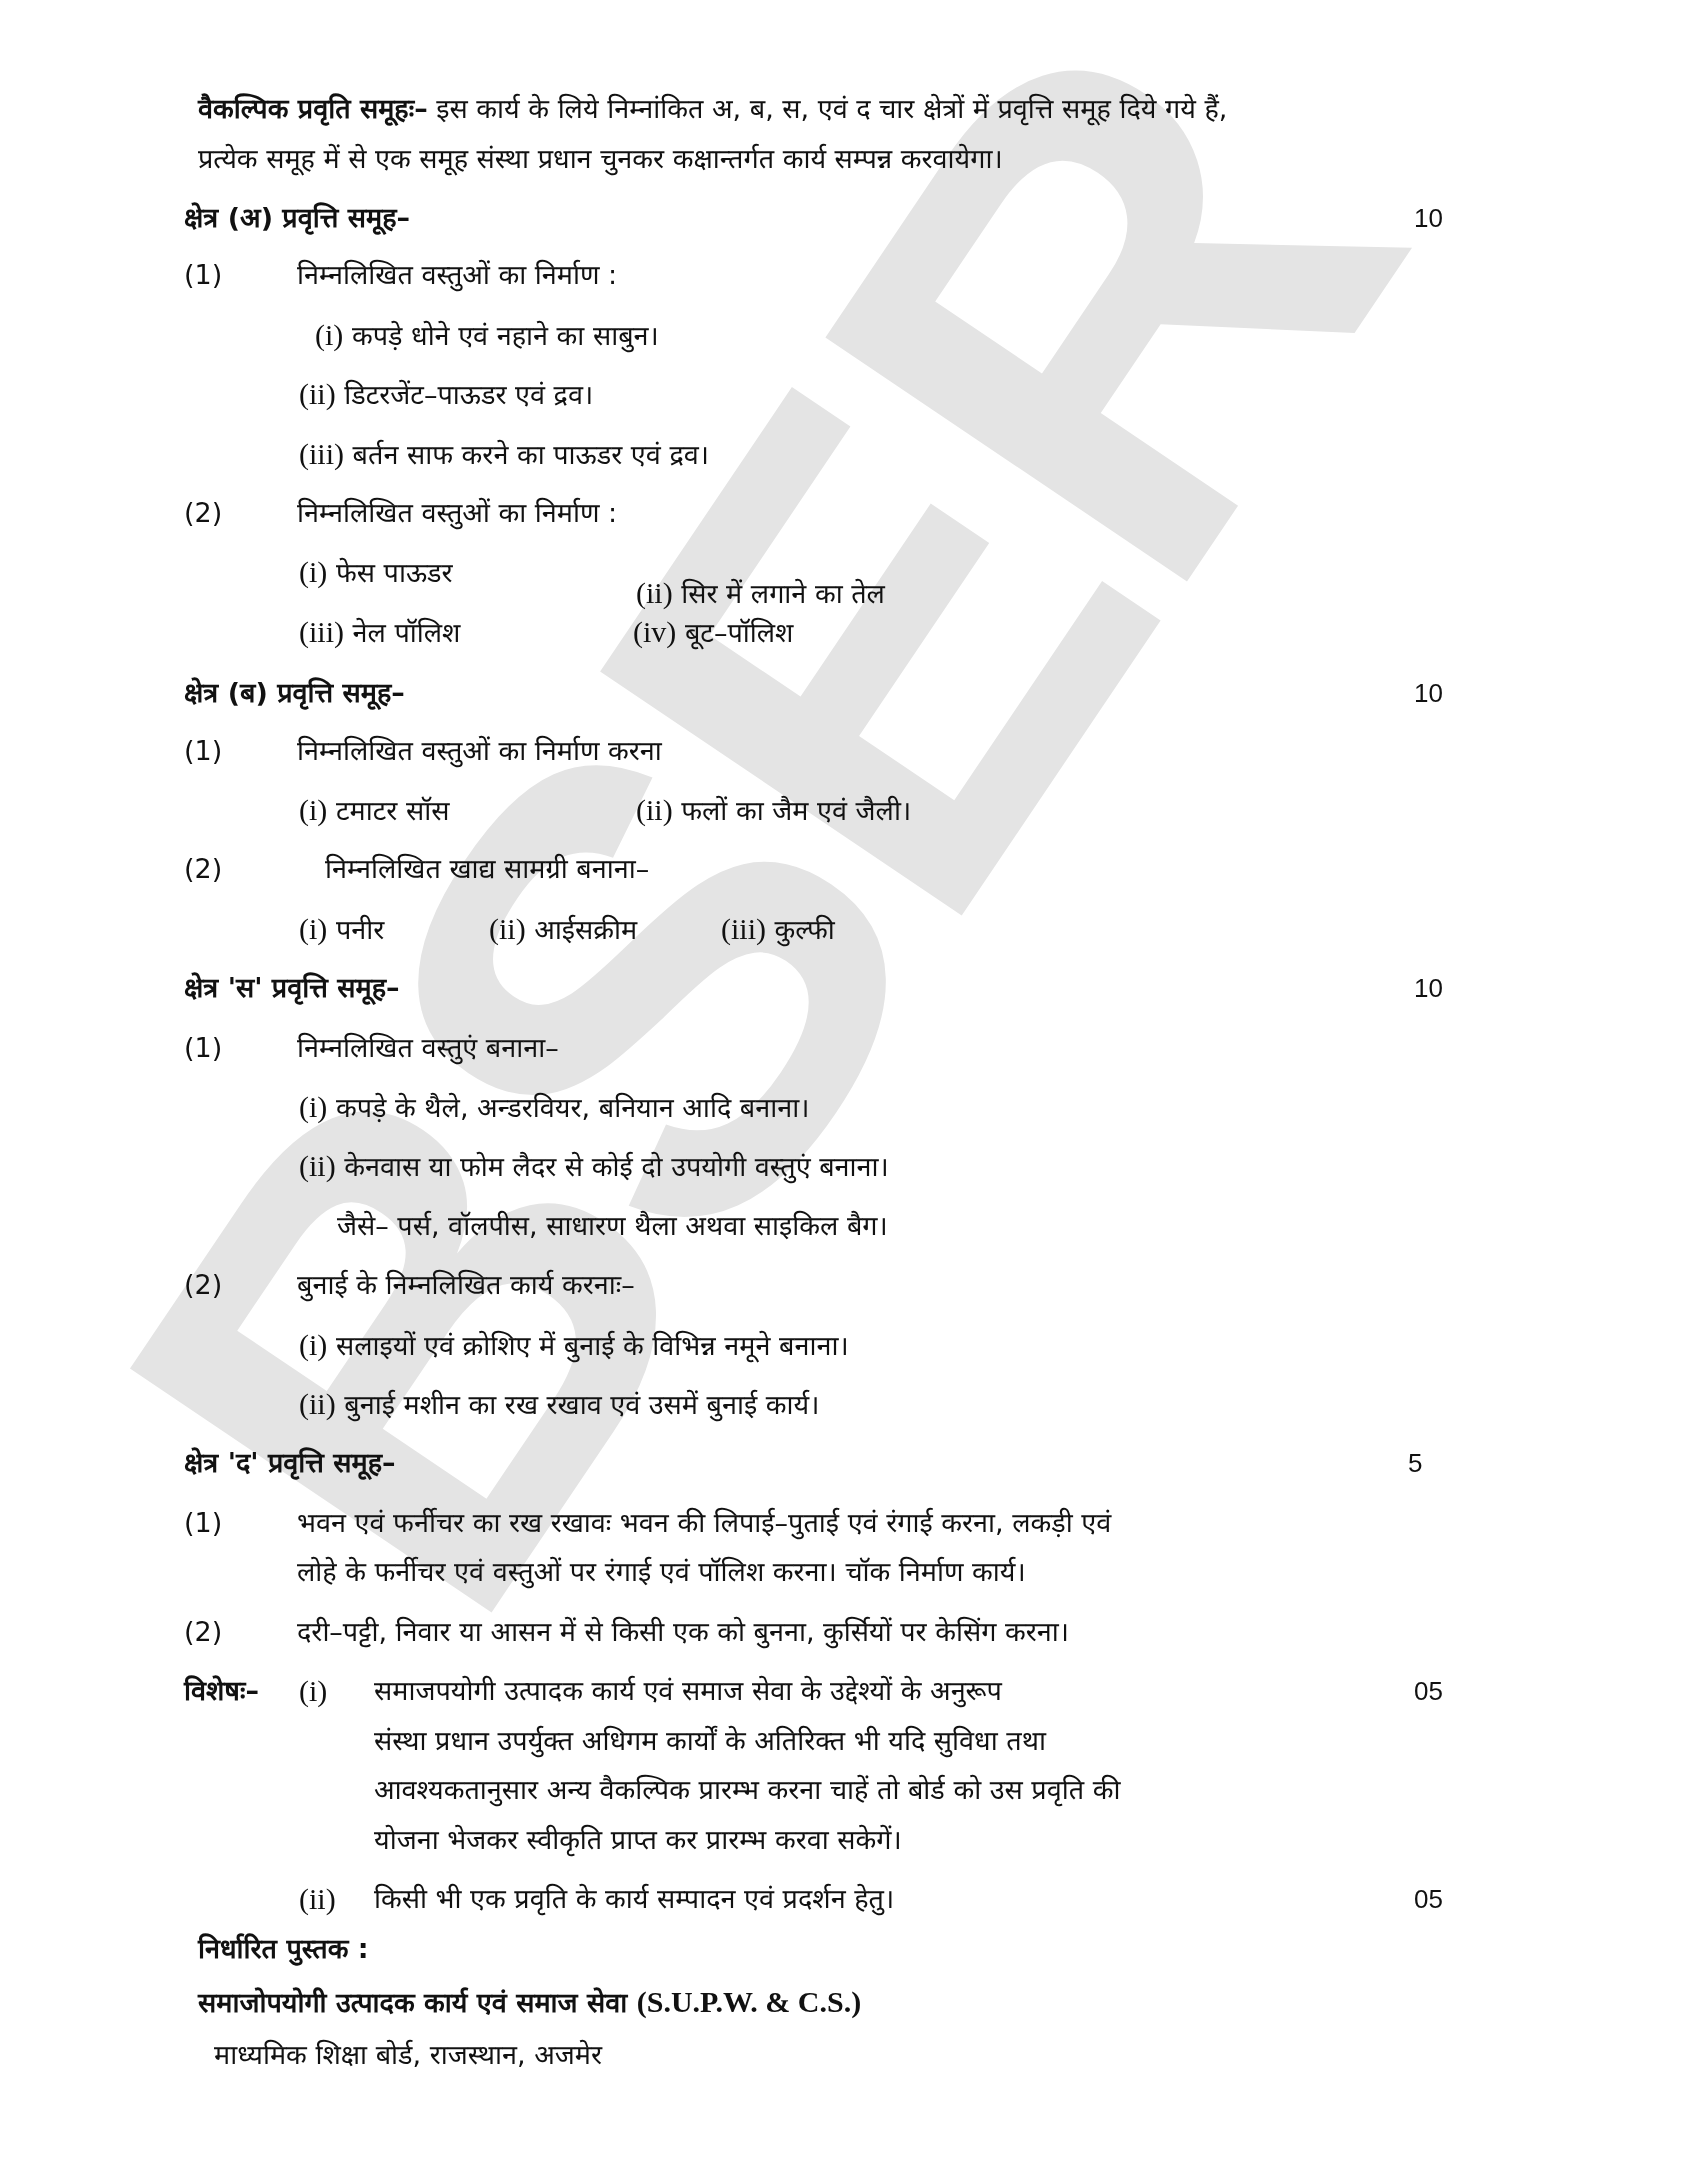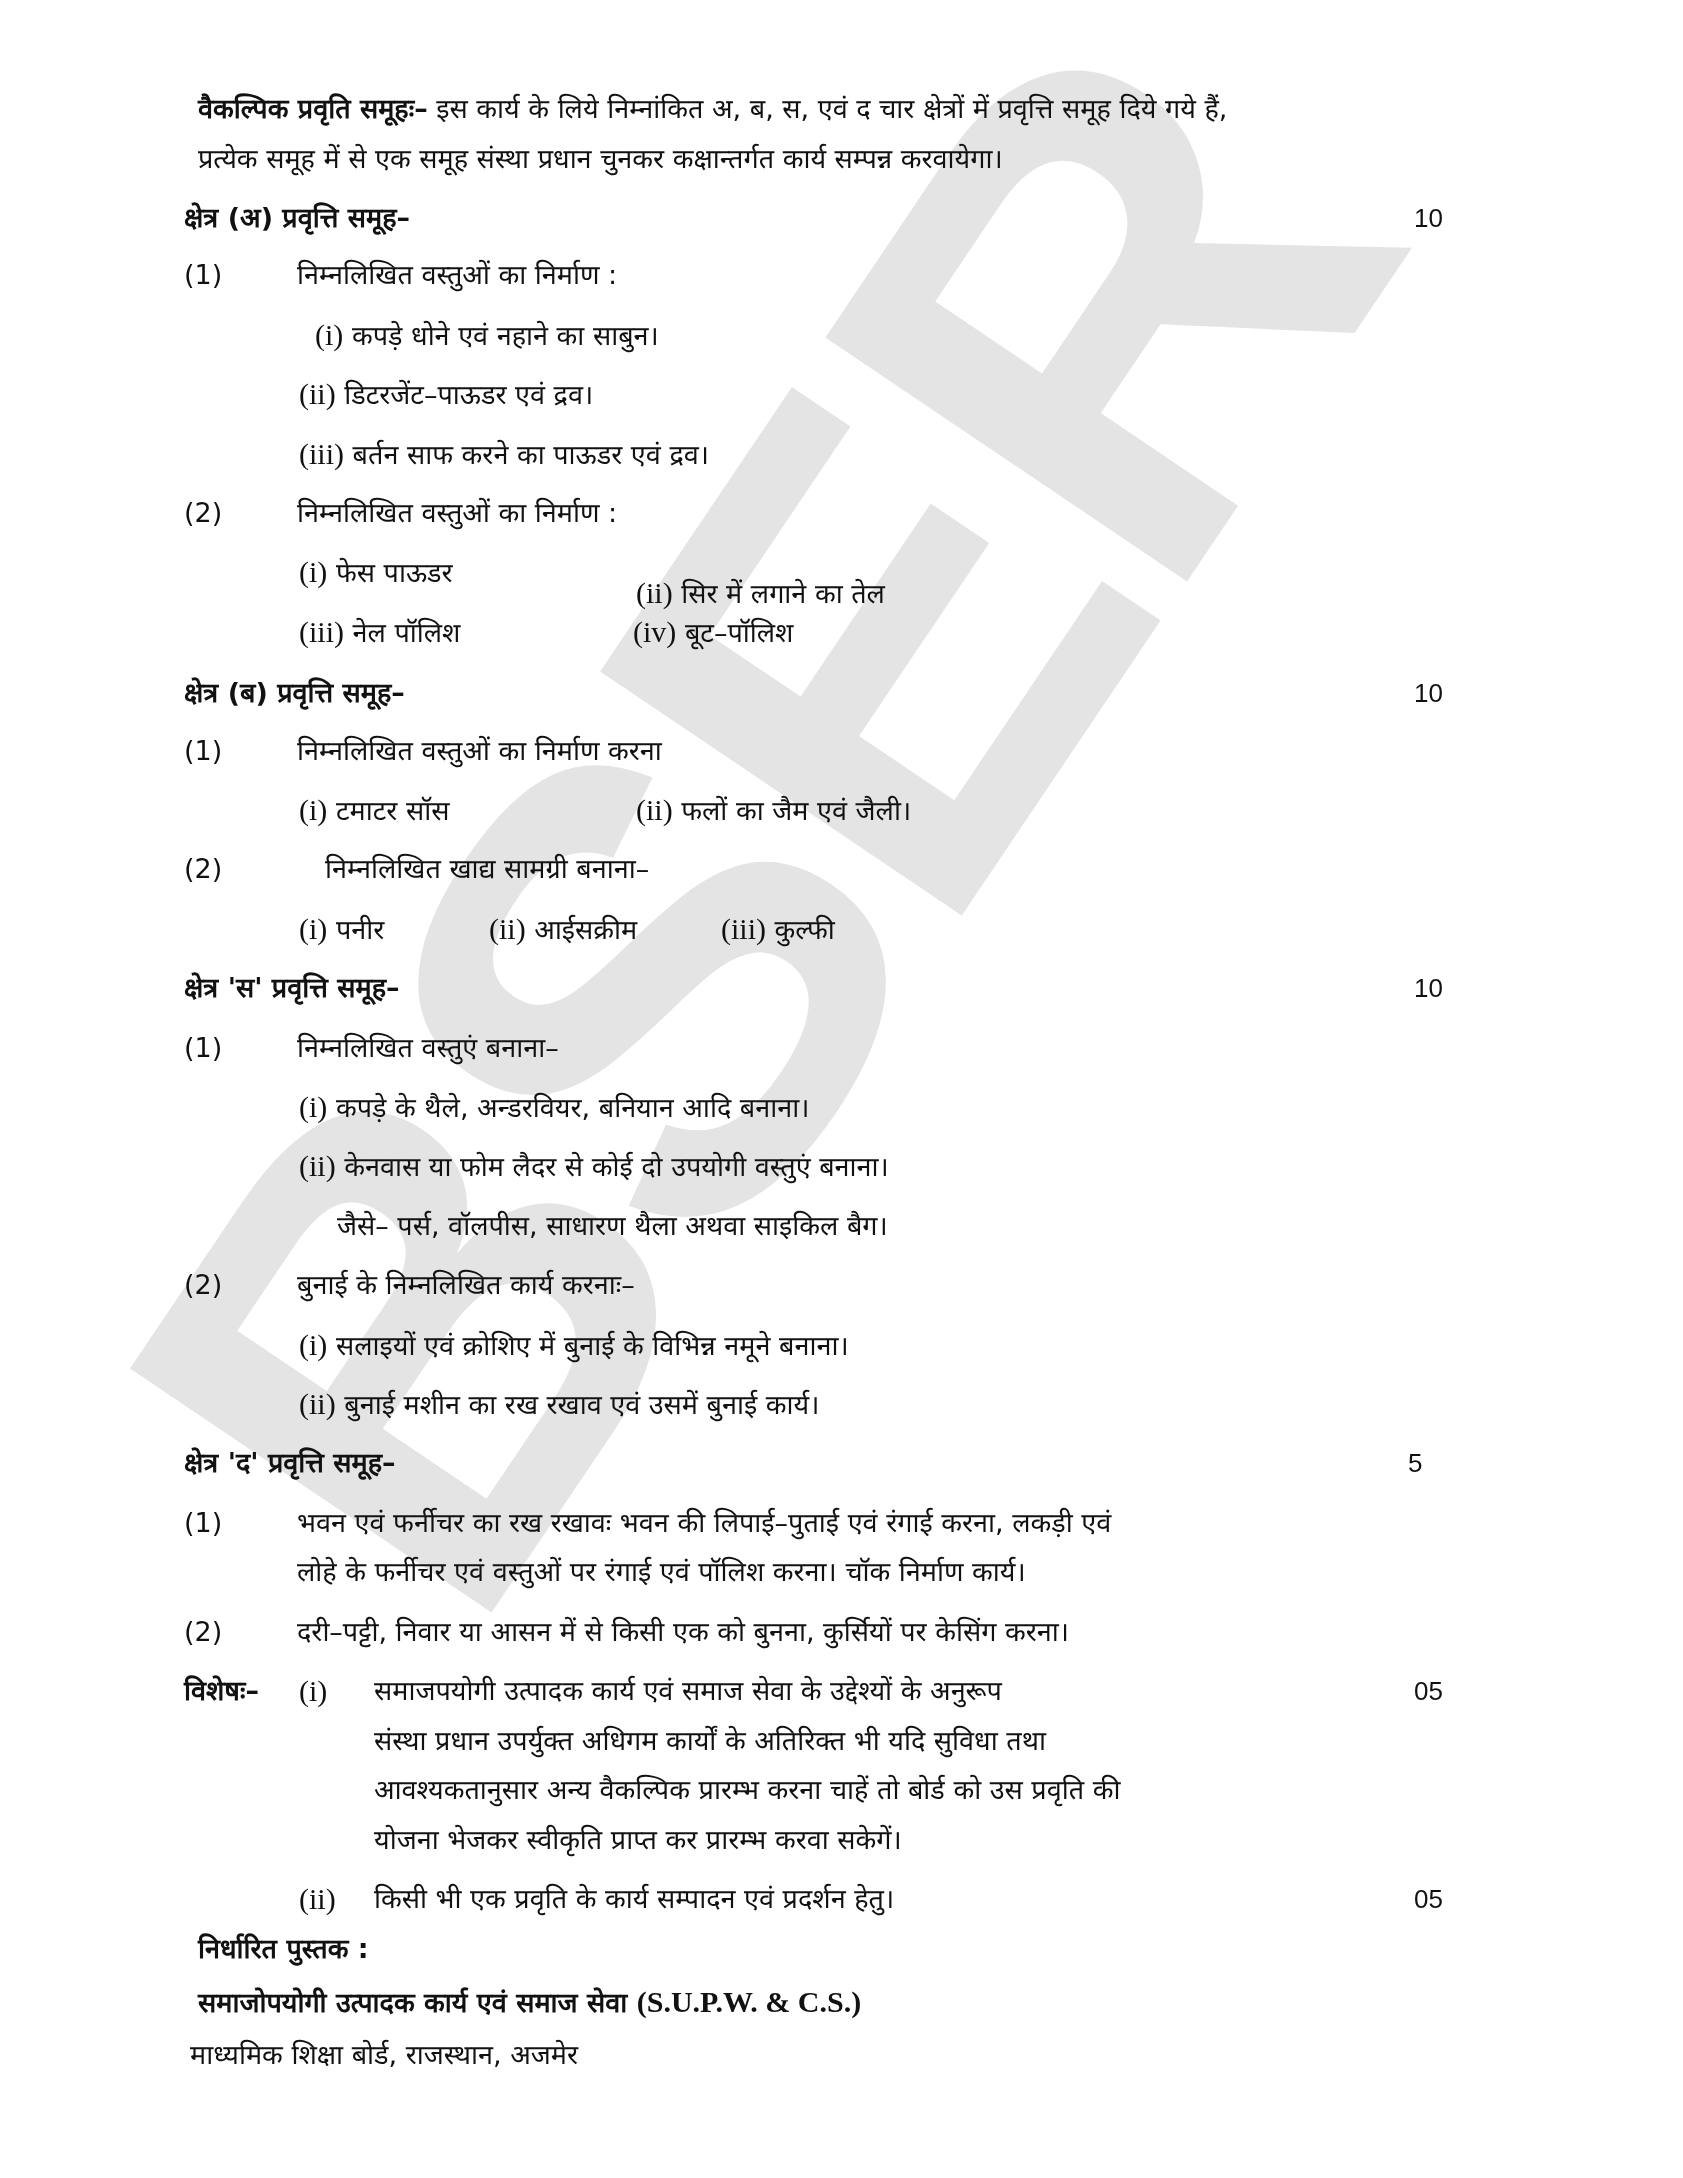--- a/index.html
+++ b/index.html
@@ -143,14 +143,14 @@
 
 <div class="line roman" style="left:299px;top:1879px;">(ii)</div>
 <div class="line" style="left:374px;top:1879px;">किसी भी एक प्रवृति के कार्य सम्पादन एवं प्रदर्शन हेतु।</div>
 <div class="mark" style="top:1879px;">05</div>
 
 <div class="line bold" style="left:198px;top:1929px;">निर्धारित पुस्तक :</div>
 <div class="line bold" style="left:198px;top:1982px;">
   <span>समाजोपयोगी उत्पादक कार्य एवं समाज सेवा</span>
   <span class="lbl">(S.U.P.W. &amp; C.S.)</span>
 </div>
-<div class="line" style="left:190px;top:2035px;">माध्यमिक शिक्षा बोर्ड, राजस्थान, अजमेर</div>
+<div class="line" style="left:214px;top:2035px;">माध्यमिक शिक्षा बोर्ड, राजस्थान, अजमेर</div>
 
 
 </body></html>

